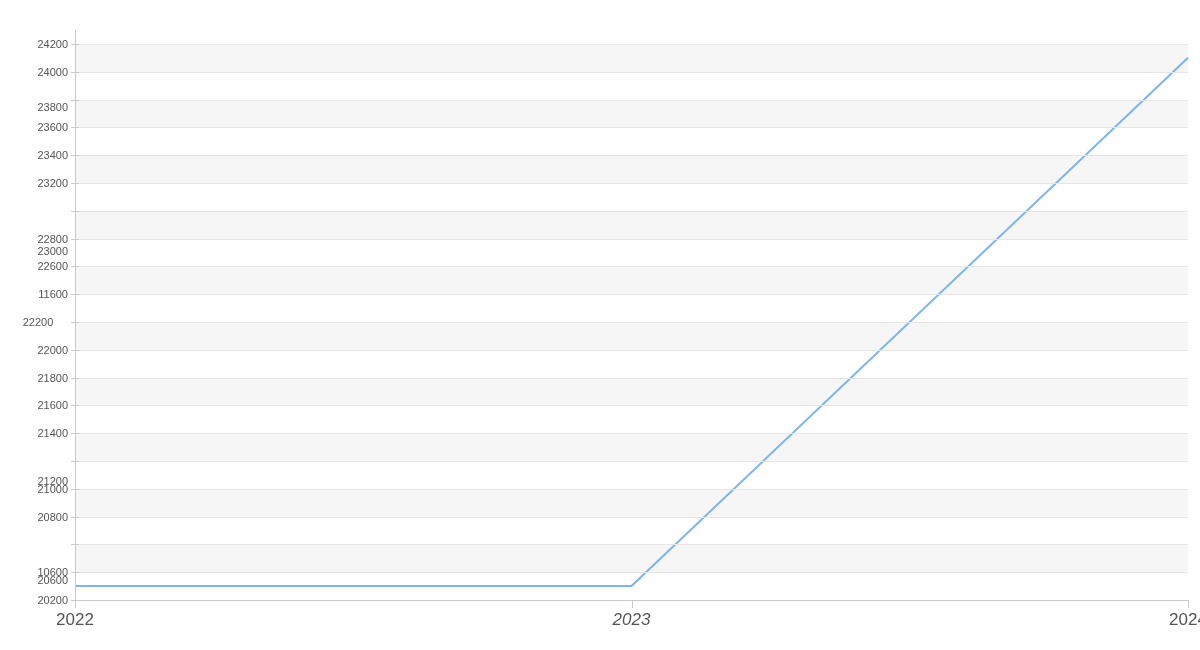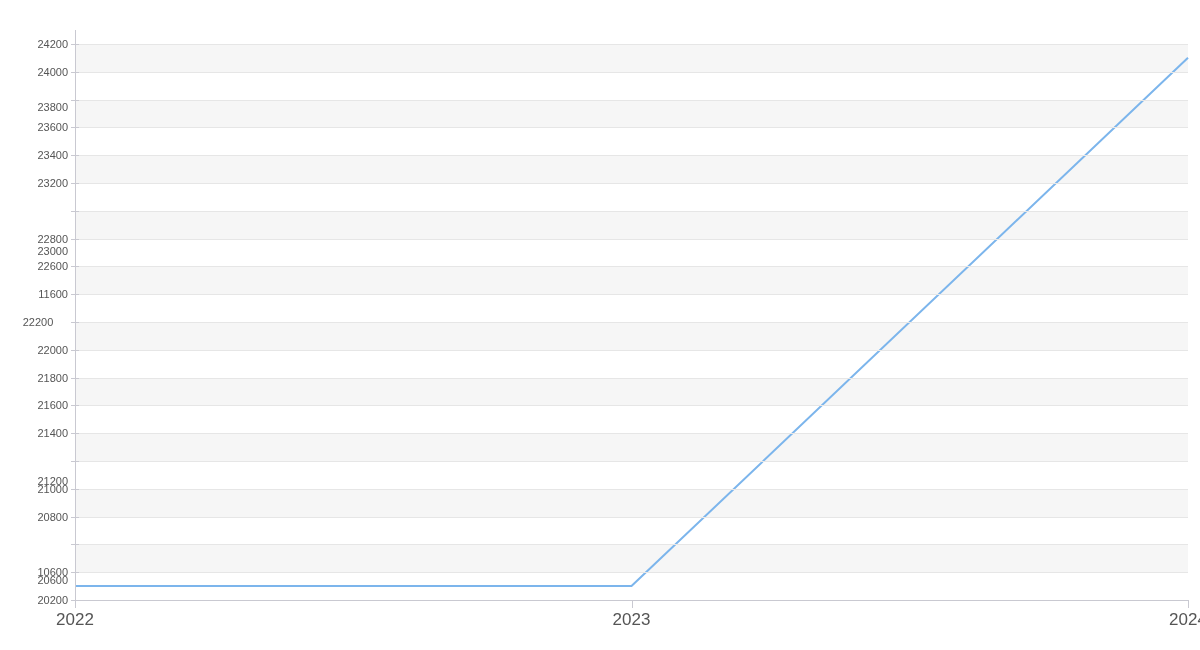--- a/index.html
+++ b/index.html
@@ -103,16 +103,16 @@
     <div class="ylab" style="top: 127.317px;">23600</div>
     <div class="tick-y" style="top: 99.5122px;"></div>
     <div class="ylab" style="top: 107px;">23800</div>
     <div class="tick-y" style="top: 71.7073px;"></div>
     <div class="ylab" style="top: 71.7073px;">24000</div>
     <div class="tick-y" style="top: 43.9024px;"></div>
     <div class="ylab" style="top: 43.9024px;">24200</div>
     <div class="tick-x" style="left: 75px;"></div>
     <div class="xlab" style="left: 75px;">2022</div>
     <div class="tick-x" style="left: 631.5px;"></div>
-    <div class="xlab" style="left: 631.5px;">2023</div>
+    <div class="xlab" style="left: 631.5px; font-style: italic;">2023</div>
     <div class="tick-x" style="left: 1188px;"></div>
     <div class="xlab" style="left: 1188px;">2024</div>
   </div>
 
 </body></html>

